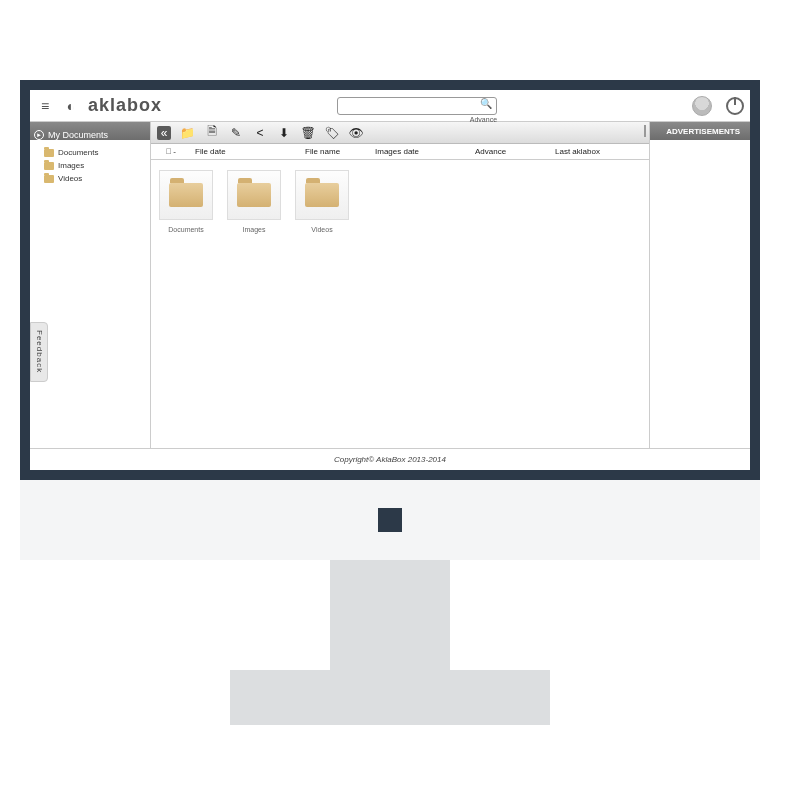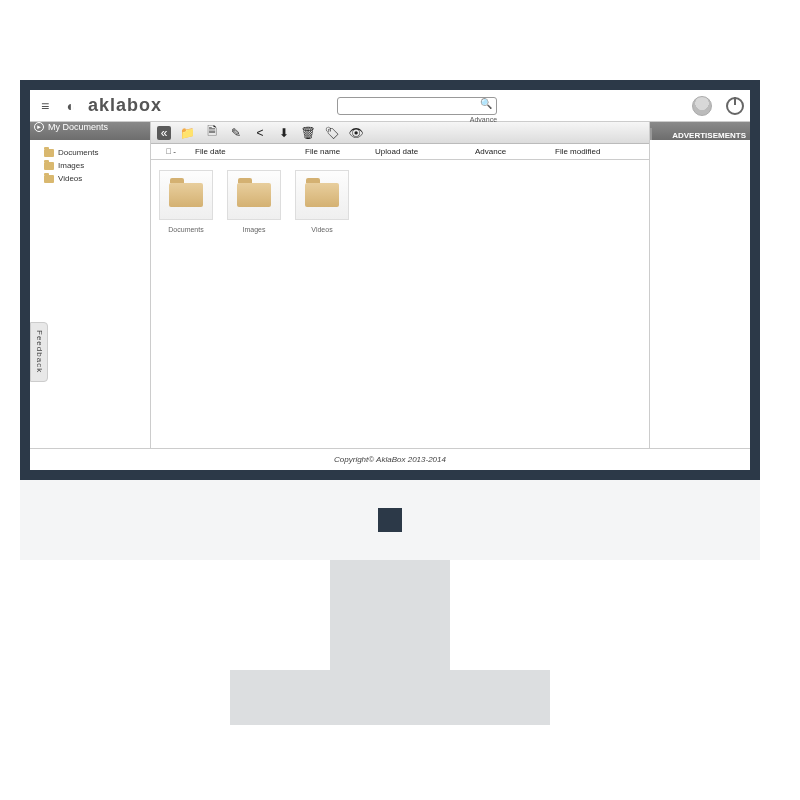--- a/index.html
+++ b/index.html
@@ -30,21 +30,21 @@
   .power-icon::after { content: ""; position: absolute; width: 2px; height: 8px; background: #666; left: 50%; top: -2px; transform: translateX(-50%); }
 
   
   .body-row { flex: 1; display: flex; position: relative; min-height: 0; }
 
   
   .feedback-tab { position: absolute; left: 0; top: 200px; width: 18px; height: 60px; background: #e8e8e8; border: 1px solid #ccc; border-radius: 0 4px 4px 0; writing-mode: vertical-rl; text-align: center; font-size: 8px; color: #444; display: flex; align-items: center; justify-content: center; letter-spacing: 1px; cursor: pointer; }
 
   
   .sidebar { width: 120px; background: #fff; display: flex; flex-direction: column; }
-  .sidebar-title { height: 18px; background: linear-gradient(#898989,#6d6d6d); color: #fff; font-size: 9px; display: flex; align-items: flex-start; gap: 4px; padding-left: 4px; }
+  .sidebar-title { height: 18px; background: linear-gradient(#898989,#6d6d6d); color: #fff; font-size: 9px; display: flex; align-items: flex-end; gap: 4px; padding-left: 4px; }
   .sidebar-title .arrow-icon { width: 10px; height: 10px; border: 1px solid #fff; border-radius: 50%; font-size: 7px; display: inline-flex; align-items: center; justify-content: center; }
   .tree { padding: 6px 4px; font-size: 8px; color: #333; }
   .tree-item { display: flex; align-items: center; gap: 4px; padding: 2px 0 2px 10px; cursor: pointer; }
   .folder-mini { width: 10px; height: 8px; background: #d9b86f; position: relative; border-radius: 1px; }
   .folder-mini::before { content: ""; position: absolute; width: 5px; height: 2px; background: #d9b86f; top: -2px; left: 0; border-radius: 1px 1px 0 0; }
 
   
   .main { flex: 1; display: flex; flex-direction: column; border-left: 1px solid #ccc; border-right: 1px solid #ccc; min-width: 0; }
   .toolbar { height: 22px; background: linear-gradient(#f6f6f6,#dcdcdc); border-bottom: 1px solid #bbb; display: flex; align-items: center; gap: 10px; padding: 0 6px; }
   .tbtn { width: 14px; height: 14px; display: inline-flex; align-items: center; justify-content: center; font-size: 12px; color: #222; cursor: pointer; }
@@ -69,21 +69,21 @@
   .spacer-row { flex: 1; }
 
   .favorites-bar { height: 18px; background: linear-gradient(#f6f6f6,#e6e6e6); border-top: 1px solid #ccc; border-bottom: 1px solid #ccc; display: flex; align-items: center; font-size: 8px; font-weight: bold; color: #444; padding: 0 6px; position: relative; }
   .fav-icon { width: 10px; height: 10px; background: #f6a623; margin-right: 6px; clip-path: polygon(0 0,100% 50%,0 100%); }
   .fav-handle { position: absolute; right: 2px; top: -2px; width: 14px; height: 14px; background: #444; color: #fff; font-size: 9px; display: flex; align-items: center; justify-content: center; cursor: pointer; }
 
   .favorites-body { height: 80px; background: #fff; }
 
   
   .rightcol { width: 100px; display: flex; flex-direction: column; }
-  .ads-bar { height: 18px; background: linear-gradient(#8a8a8a,#6d6d6d); color: #fff; font-size: 8px; font-weight: bold; display: flex; align-items: flex-end; justify-content: flex-end; padding-right: 4px; gap: 20px; }
+  .ads-bar { height: 18px; background: linear-gradient(#8a8a8a,#6d6d6d); color: #fff; font-size: 8px; font-weight: bold; display: flex; align-items: center; justify-content: flex-end; padding-right: 10px; gap: 20px; }
   .ads-icon { width: 14px; height: 12px; background: #ccc; border: 1px solid #999; }
   .rightcol .rest { flex: 1; background: #fff; }
 
   
   .footer { height: 22px; background: #fff; border-top: 1px solid #ccc; display: flex; flex-direction: row; align-items: center; justify-content: center; font-size: 8px; font-style: italic; color: #444; }
 
 </style>
 </head>
 <body>
 
@@ -141,23 +141,23 @@
             <span class="tbtn">⬇</span>
             <span class="tbtn">🗑</span>
             <span class="tbtn">🏷</span>
             <span class="tbtn">👁</span>
           </div>
 
           <div class="table-head">
             <div class="th sel">⎕ -</div>
             <div class="th name">File date</div>
             <div class="th size">File name</div>
-            <div class="th upl">Upload date</div>
+            <div class="th upl">Images date</div>
             <div class="th auth">Advance</div>
-            <div class="th mod">File modified</div>
+            <div class="th mod">Last aklabox</div>
           </div>
 
           <div class="folders-row">
             <div class="folder-card">
               <div class="thumb">
                   <div class="folder-shape"></div>
                 </div>
               <div class="cap">Documents</div>
             </div>
             <div class="folder-card">

